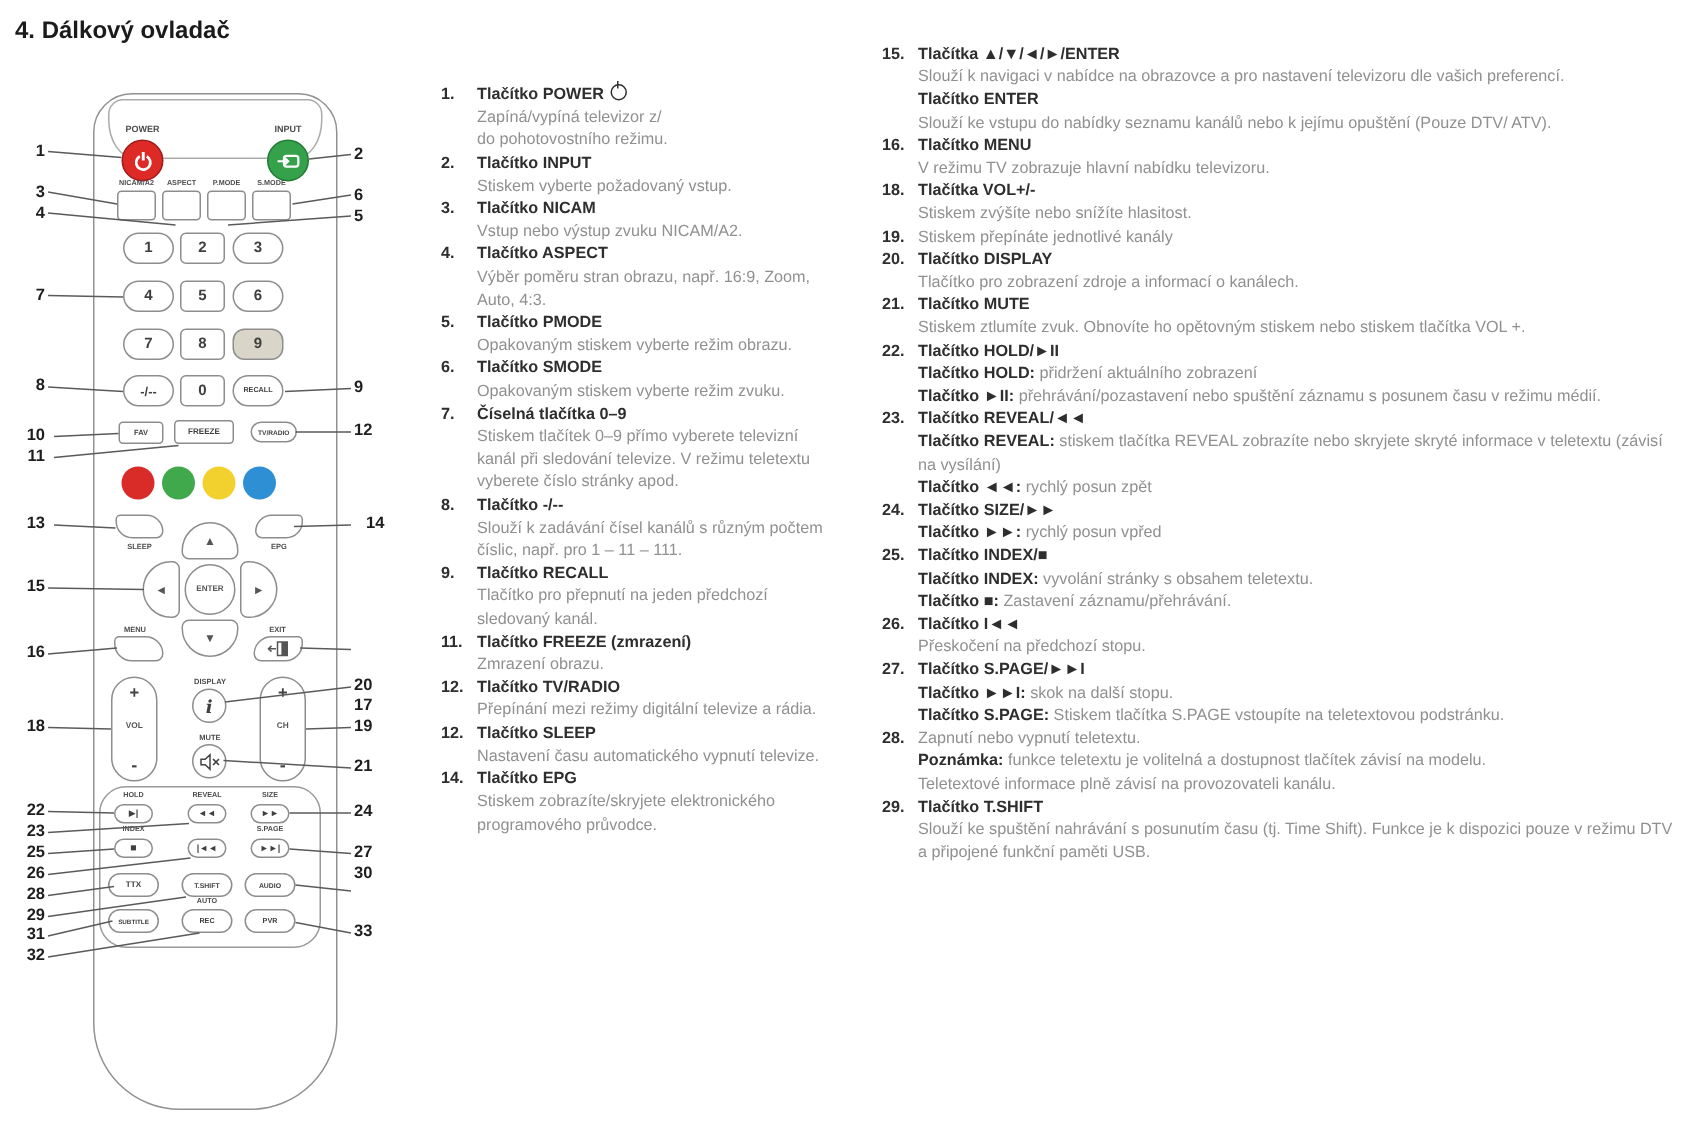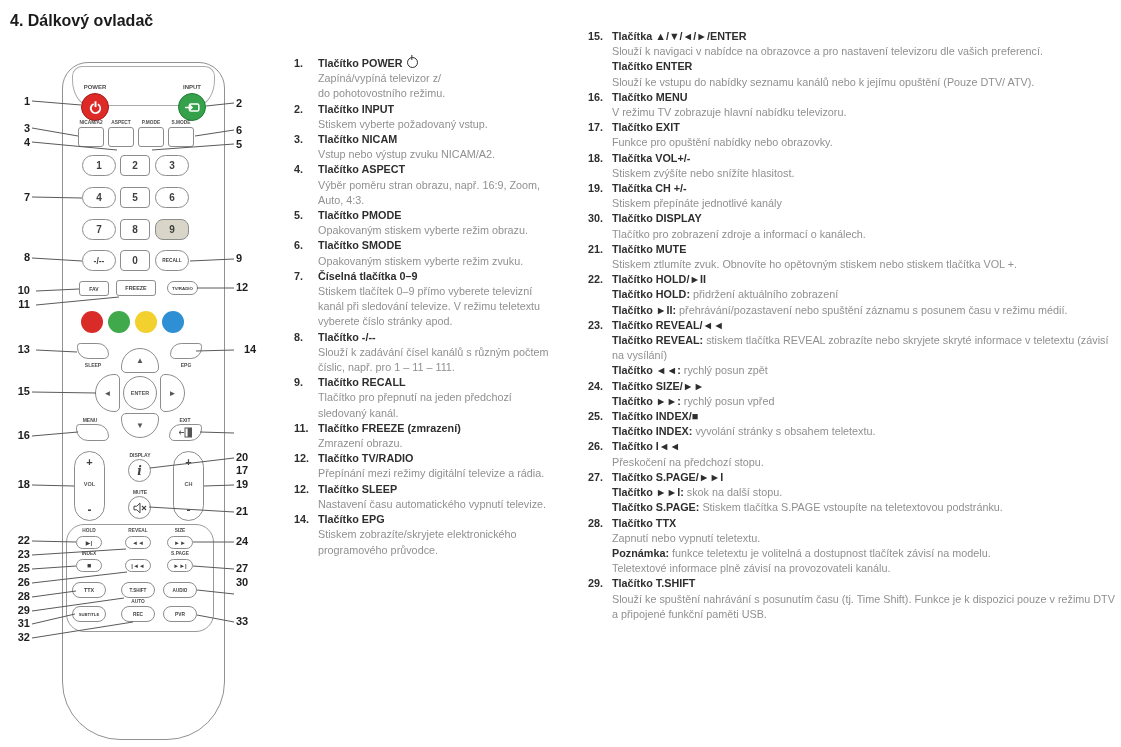--- a/index.html
+++ b/index.html
@@ -346,42 +346,34 @@
         </div>
       </div>
       <div class="inst-item">
         <div class="inst-num">16.</div>
         <div class="inst-body">
           <div class="inst-h">Tlačítko MENU</div>
           <div class="inst-p"><span>V režimu TV zobrazuje hlavní nabídku televizoru.</span></div>
         </div>
       </div>
       <div class="inst-item">
-        <div class="inst-num">17.</div>
-        <div class="inst-body">
-          <div class="inst-h">Tlačítko EXIT</div>
-          <div class="inst-p"><span>Funkce pro opuštění nabídky nebo obrazovky.</span></div>
-        </div>
-      </div>
-      <div class="inst-item">
         <div class="inst-num">18.</div>
         <div class="inst-body">
           <div class="inst-h">Tlačítka VOL+/-</div>
           <div class="inst-p"><span>Stiskem zvýšíte nebo snížíte hlasitost.</span></div>
         </div>
       </div>
       <div class="inst-item">
         <div class="inst-num">19.</div>
         <div class="inst-body">
-          <div class="inst-h">Tlačítka CH +/-</div>
           <div class="inst-p"><span>Stiskem přepínáte jednotlivé kanály</span></div>
         </div>
       </div>
       <div class="inst-item">
-        <div class="inst-num">30.</div>
+        <div class="inst-num">20.</div>
         <div class="inst-body">
           <div class="inst-h">Tlačítko DISPLAY</div>
           <div class="inst-p"><span>Tlačítko pro zobrazení zdroje a informací o kanálech.</span></div>
         </div>
       </div>
       <div class="inst-item">
         <div class="inst-num">21.</div>
         <div class="inst-body">
           <div class="inst-h">Tlačítko MUTE</div>
           <div class="inst-p"><span>Stiskem ztlumíte zvuk. Obnovíte ho opětovným stiskem nebo stiskem tlačítka VOL +.</span></div>
@@ -408,41 +400,41 @@
         <div class="inst-body">
           <div class="inst-h">Tlačítko SIZE/►►</div>
           <div class="inst-p"><span class="rb">Tlačítko ►►:</span><span> rychlý posun vpřed</span></div>
         </div>
       </div>
       <div class="inst-item">
         <div class="inst-num">25.</div>
         <div class="inst-body">
           <div class="inst-h">Tlačítko INDEX/■</div>
           <div class="inst-p"><span class="rb">Tlačítko INDEX:</span><span> vyvolání stránky s obsahem teletextu.</span></div>
+          <div class="inst-p"><span class="rb">Tlačítko ■:</span><span> Zastavení záznamu/přehrávání.</span></div>
         </div>
       </div>
       <div class="inst-item">
         <div class="inst-num">26.</div>
         <div class="inst-body">
           <div class="inst-h">Tlačítko I◄◄</div>
           <div class="inst-p"><span>Přeskočení na předchozí stopu.</span></div>
         </div>
       </div>
       <div class="inst-item">
         <div class="inst-num">27.</div>
         <div class="inst-body">
           <div class="inst-h">Tlačítko S.PAGE/►►I</div>
           <div class="inst-p"><span class="rb">Tlačítko ►►I:</span><span> skok na další stopu.</span></div>
           <div class="inst-p"><span class="rb">Tlačítko S.PAGE:</span><span> Stiskem tlačítka S.PAGE vstoupíte na teletextovou podstránku.</span></div>
         </div>
       </div>
       <div class="inst-item">
         <div class="inst-num">28.</div>
         <div class="inst-body">
-          <div class="inst-h">Tlačítko TTX</div>
           <div class="inst-p"><span>Zapnutí nebo vypnutí teletextu.</span></div>
           <div class="inst-p"><span class="rb">Poznámka:</span><span> funkce teletextu je volitelná a dostupnost tlačítek závisí na modelu.</span></div>
           <div class="inst-p"><span>Teletextové informace plně závisí na provozovateli kanálu.</span></div>
         </div>
       </div>
       <div class="inst-item">
         <div class="inst-num">29.</div>
         <div class="inst-body">
           <div class="inst-h">Tlačítko T.SHIFT</div>
           <div class="inst-p"><span>Slouží ke spuštění nahrávání s posunutím času (tj. Time Shift). Funkce je k dispozici pouze v režimu DTV a připojené funkční paměti USB.</span></div>

